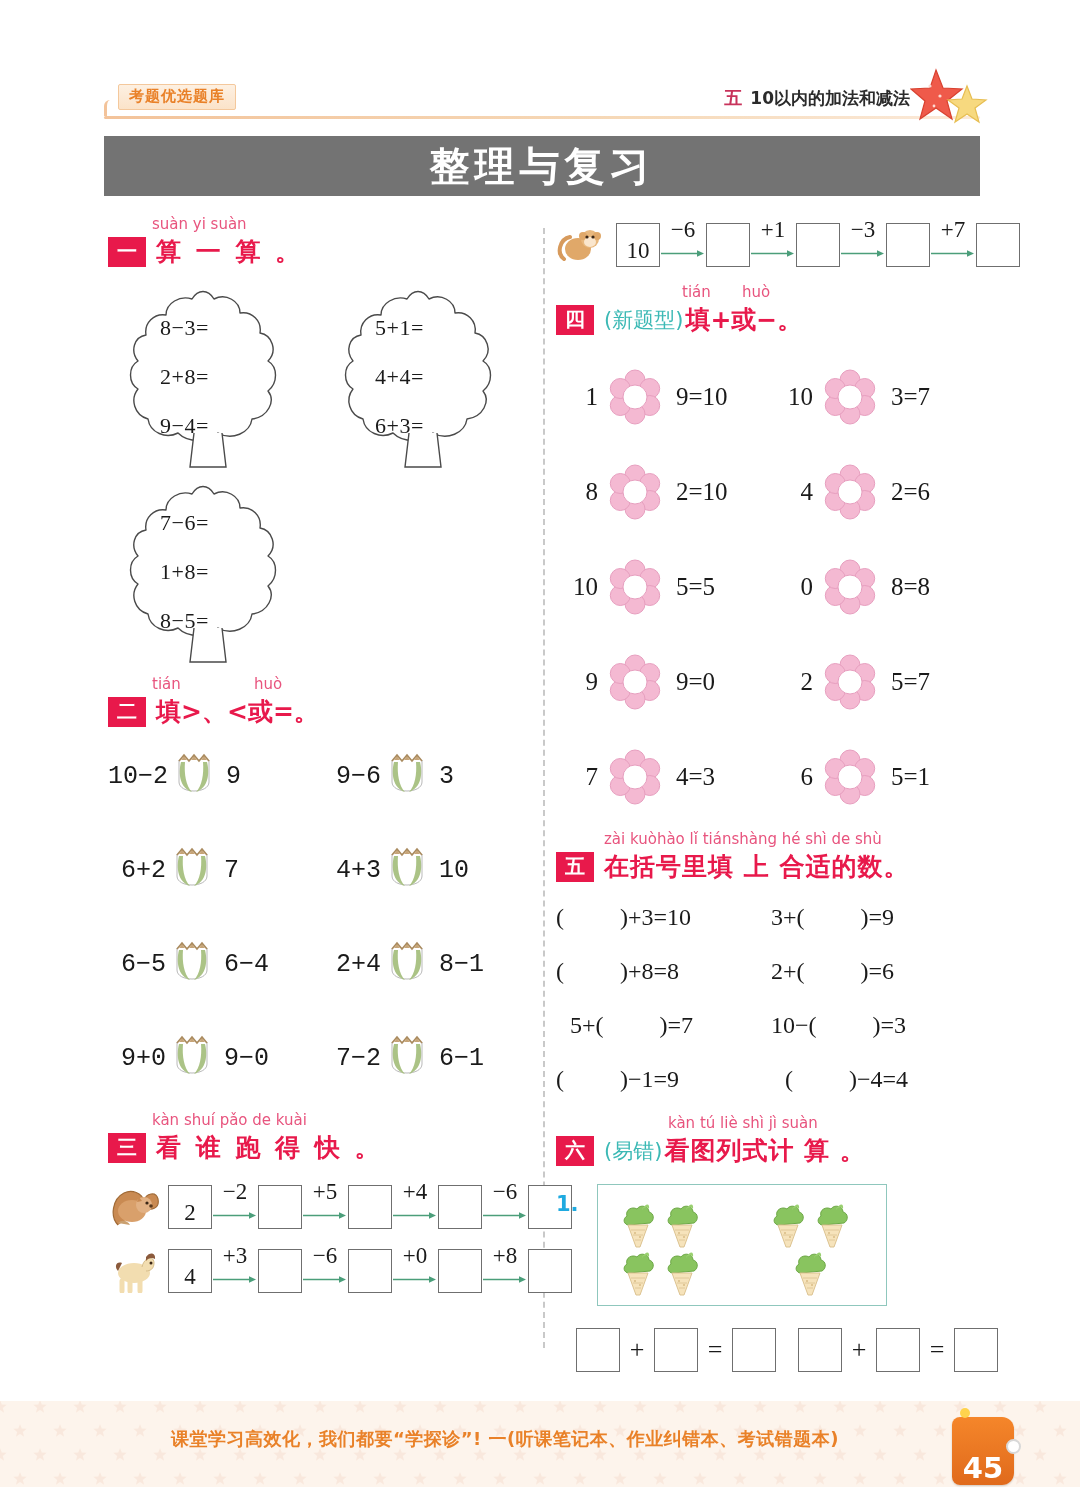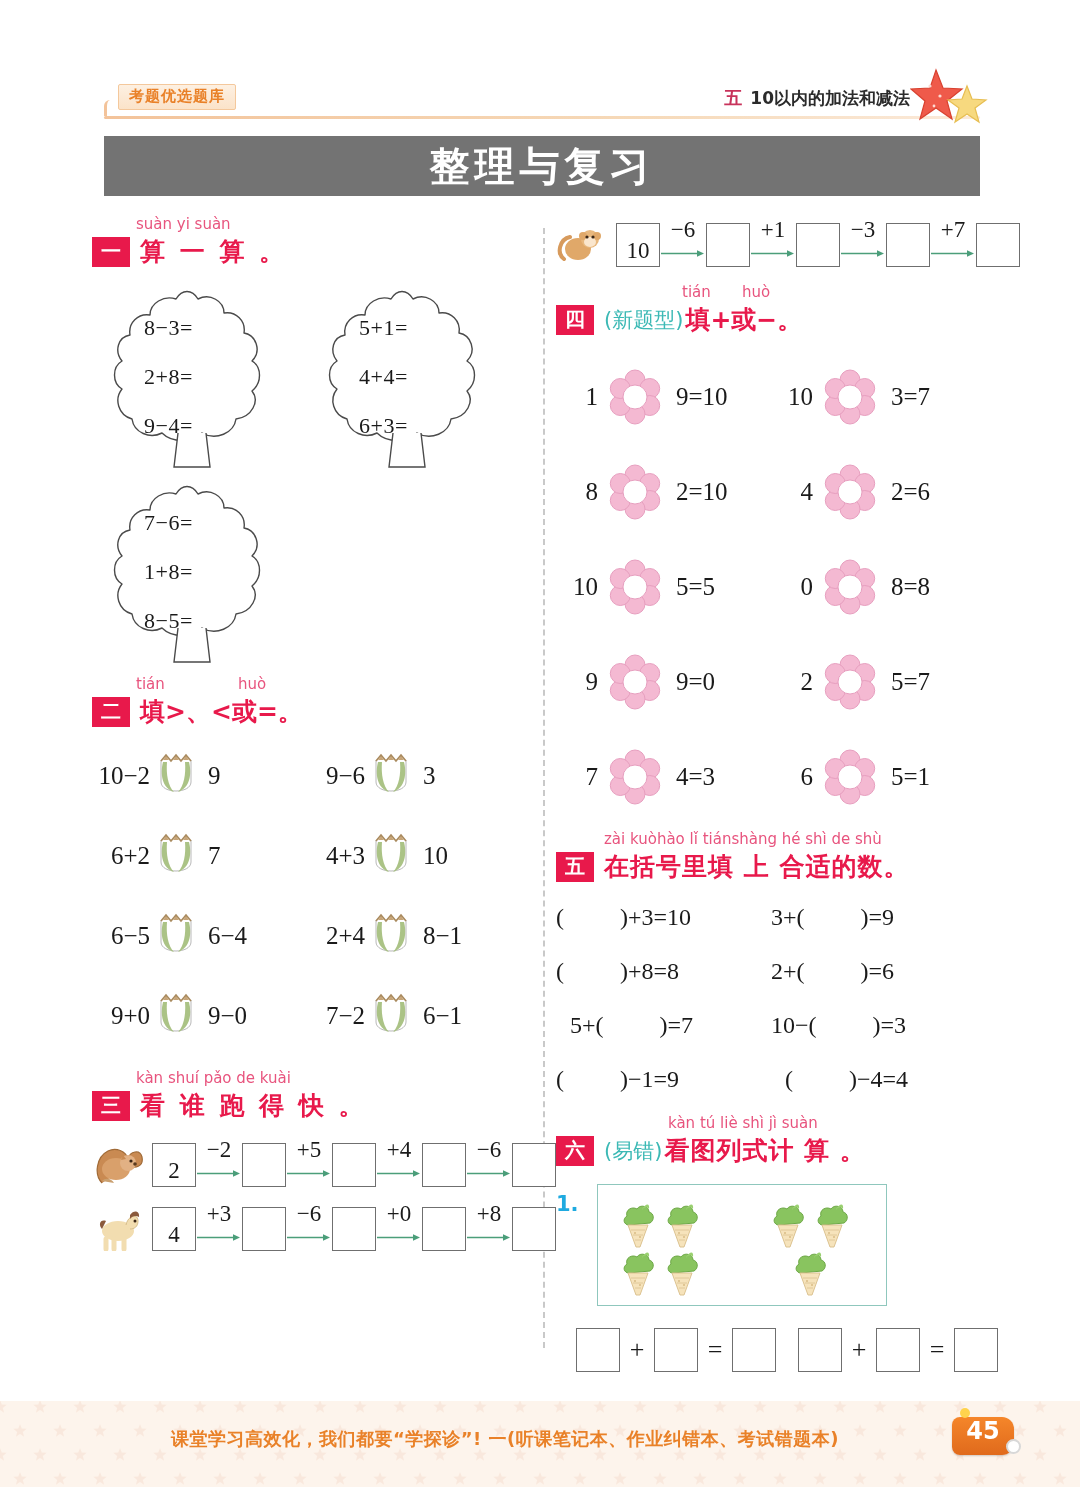--- a/index.html
+++ b/index.html
@@ -45,21 +45,21 @@
     position: absolute; left: 104px; top: 136px; width: 876px; height: 60px;
     background: #737373;
     display: flex; align-items: center; justify-content: center;
   }
   .title-banner .t {
     font-family: "DejaVu Sans", sans-serif;
     font-size: 40px; font-weight: bold; color: #ffffff; letter-spacing: 5px;
   }
 
   
-  .col-left  { position: absolute; left: 92px;  top: 215px; width: 430px; }
+  .col-left  { position: absolute; left: 108px;  top: 215px; width: 430px; }
   .col-right { position: absolute; left: 556px;  top: 215px; width: 430px; }
   .divider {
     position: absolute; left: 543px; top: 228px; width: 0; height: 1120px;
     border-left: 2px dashed #c9c9c9;
   }
 
   
   .sec { position: relative; }
   .sec-head { position: relative; height: 56px; }
   .pinyin {
@@ -88,21 +88,21 @@
   .tree-grid { display: flex; flex-wrap: wrap; margin-top: 10px; }
   .tree-cell { width: 215px; height: 195px; position: relative; }
   .tree-cell svg { position: absolute; left: 20px; top: 0; }
   .tree-eqs {
     position: absolute; left: 52px; top: 34px; width: 130px;
     display: flex; flex-direction: column; gap: 23px;
   }
   .tree-eqs span { font-size: 22px; color: #1a1a1a; letter-spacing: 0.5px; }
 
   
-  .cmp-grid { display:flex; flex-wrap: wrap; margin-top: 12px; row-gap: 14px; }
+  .cmp-grid { display:flex; flex-wrap: wrap; margin-top: 12px; row-gap: 28px; font-family: Liberation Mono, monospace; }
   .cmp-cell { width: 215px; height: 66px; display:flex; align-items:center; }
   .cmp-cell .lhs, .cmp-cell .rhs {
     font-size: 25px; color: #1a1a1a; min-width: 58px;
   }
   .cmp-cell .lhs { text-align: right; }
   .cmp-cell .rhs { text-align: left; padding-left: 6px; }
   .cup { width: 44px; height: 48px; margin: 0 4px; flex: 0 0 auto; }
 
   
   .chain { display: flex; align-items: flex-end; margin-bottom: 16px; }
@@ -160,26 +160,26 @@
     background: #fdf4ec;
     overflow:hidden;
   }
   .foot-stars { position:absolute; inset:0; opacity:.5; }
   .foot-text {
     position:absolute; left:0; top:48px; width:1010px; text-align:center;
     font-family:"DejaVu Sans", sans-serif; font-size:18px; font-weight:bold;
     color:#e98128; letter-spacing:0.5px;
   }
   .page-tag {
-    position:absolute; right:66px; top:38px; width:62px; height:38px;
+    position:absolute; right:66px; top:38px; width:62px; height:68px;
     background: linear-gradient(to bottom,#f5862a,#e06a1c);
     border-radius: 8px 12px 12px 8px;
-    display:flex; align-items:flex-start; justify-content:center;
+    display:flex; align-items:flex-end; justify-content:center;
     color:#fff; font-family:"DejaVu Sans", sans-serif;
-    font-size:24px; font-weight:bold;
+    font-size:29px; font-weight:bold;
     box-shadow: 0 1px 2px rgba(0,0,0,.18);
   }
   .page-tag:before{
     content:""; position:absolute; right:-7px; top:22px; width:11px; height:11px;
     background:#fff; border:2px solid #d8d8d8; border-radius:50%;
   }
   .page-tag:after{
     content:""; position:absolute; left:8px; top:-9px; width:10px; height:10px;
     background:#ffd34d; border-radius:50%;
   }

